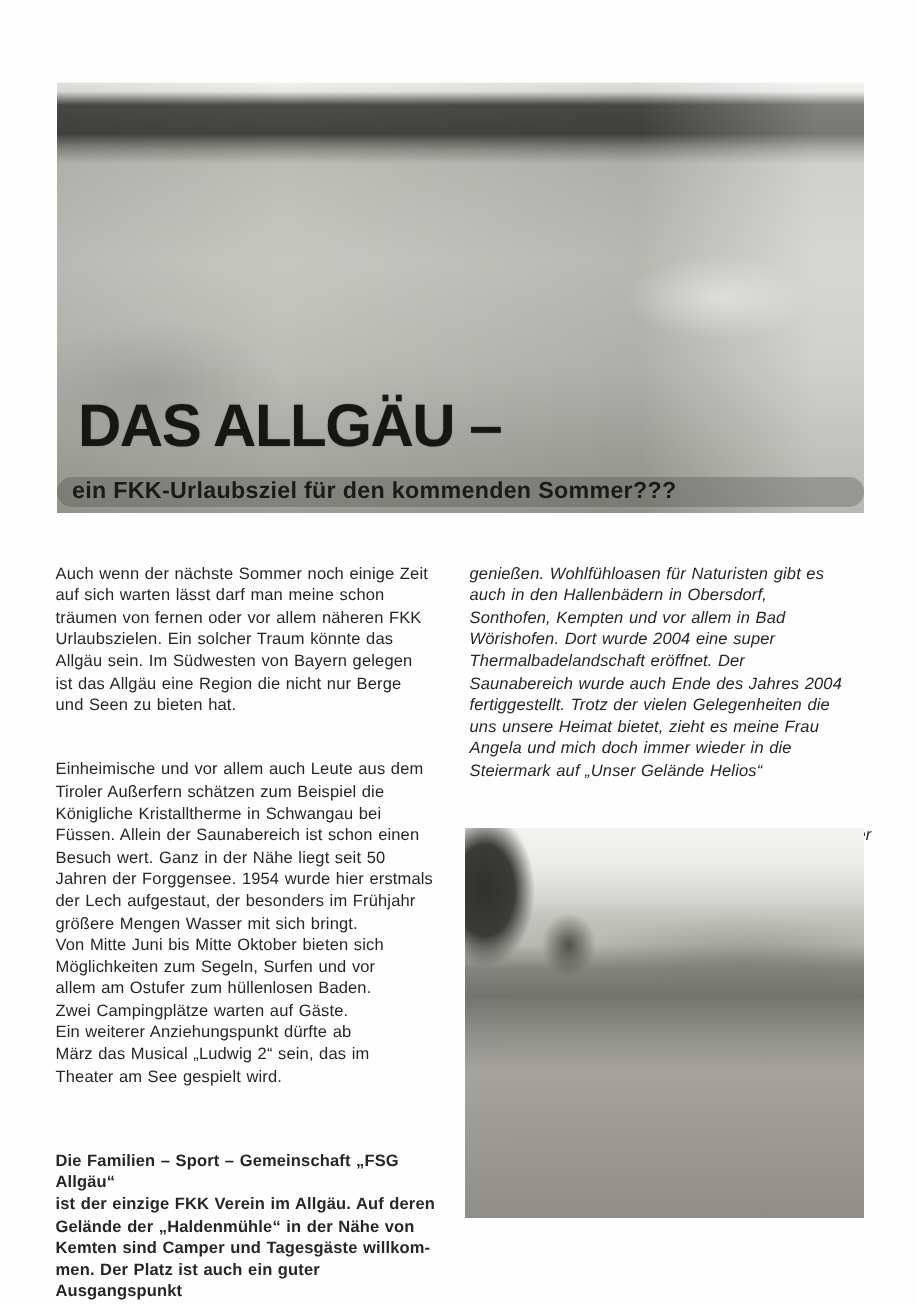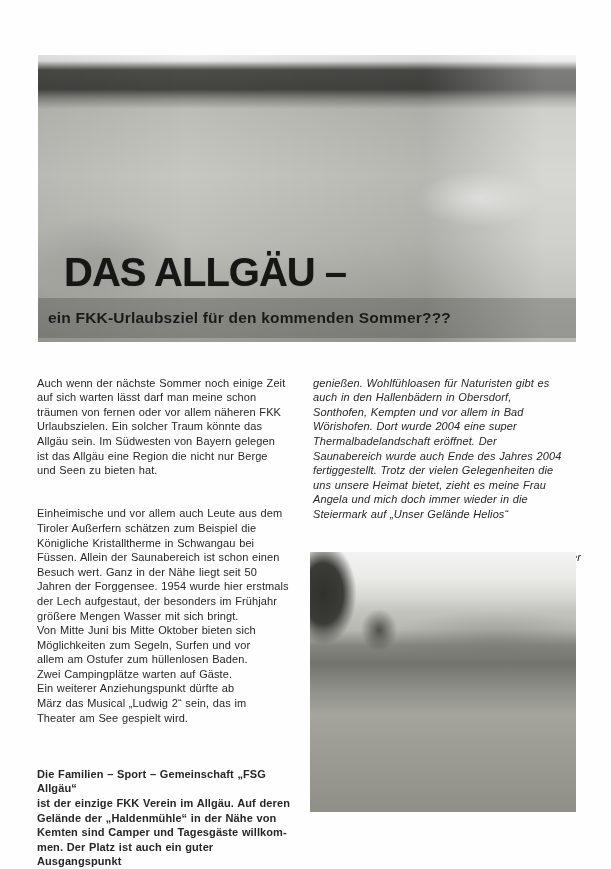--- a/index.html
+++ b/index.html
@@ -24,35 +24,36 @@
       linear-gradient(90deg, rgba(0,0,0,0.07), rgba(0,0,0,0) 28%, rgba(0,0,0,0.08) 72%, rgba(255,255,255,0.28) 94%),
       linear-gradient(180deg,
         #f1f1ef 0px, #e7e6e3 6px, #90908c 11px,
         #4c4c48 15px, #434340 34px, #8b8b86 44px,
         #bdbdb8 54px, #c7c7c2 120px, #bdbdb8 190px,
         #a8a8a2 250px, #9e9e98 287px);
   }
   .hero-title {
     position: absolute;
     left: 10px; bottom: 34px;
-    margin: 16px;
+    margin: 4px;
     font-size: 40px;
     font-weight: 900;
     letter-spacing: -1px;
     line-height: 1;
     color: #161614;
     text-shadow: 0 0 1px rgba(0,0,0,0.35);
   }
   .hero-subtitle-band {
     position: absolute;
     left: 0; bottom: 4px;
-    width: 100%; height: 40px;
+    width: 100%; height: 20px;
     background: rgba(66,66,62,0.30);
     display: flex;
     align-items: center;
+    border-radius: 13px;
   }
   .hero-subtitle {
     padding-left: 10px;
     font-size: 15.5px;
     font-weight: bold;
     color: #1a1a18;
     letter-spacing: 0.2px;
   }
 
   

